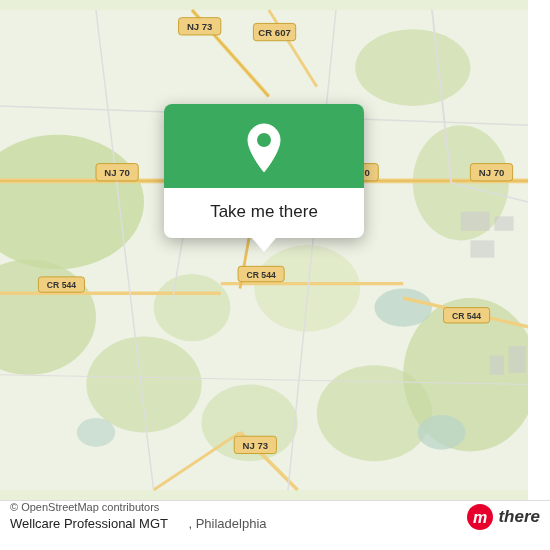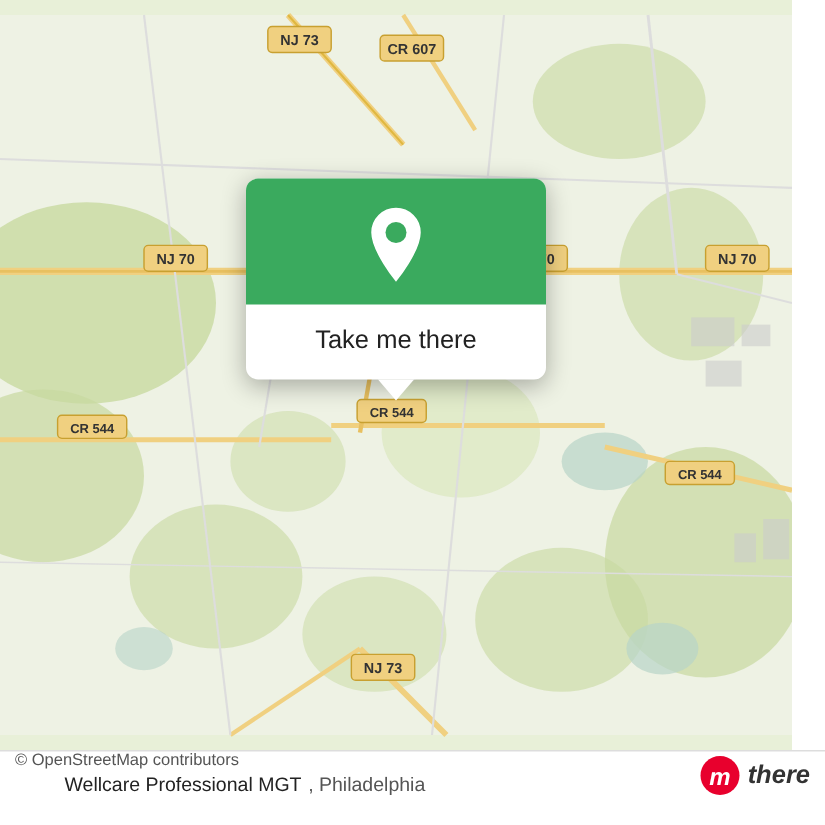--- a/index.html
+++ b/index.html
@@ -22,21 +22,21 @@
 
     
     #map-svg {
       width: 100%;
       height: 100%;
     }
 
     
     #popup-card {
       position: absolute;
-      top: 119px;
+      top: 104px;
       left: 50%;
       transform: translateX(-50%);
       width: 200px;
       background: white;
       border-radius: 8px;
       box-shadow: 0 4px 16px rgba(0,0,0,0.3);
       display: flex;
       flex-direction: column;
       align-items: center;
       overflow: visible;
@@ -117,26 +117,26 @@
 
     #osm-credit {
       font-size: 11px;
       color: #555;
     }
 
     #location-title {
       font-size: 13px;
       color: #222;
       font-weight: 500;
-      margin-left: 33px;
     }
 
     #location-subtitle {
       font-size: 13px;
       color: #555;
+      margin-left: 16px;
     }
 
     #bottom-left-info {
       display: flex;
       flex-direction: column;
       gap: 1px;
     }
   </style>
 </head>
 <body>

